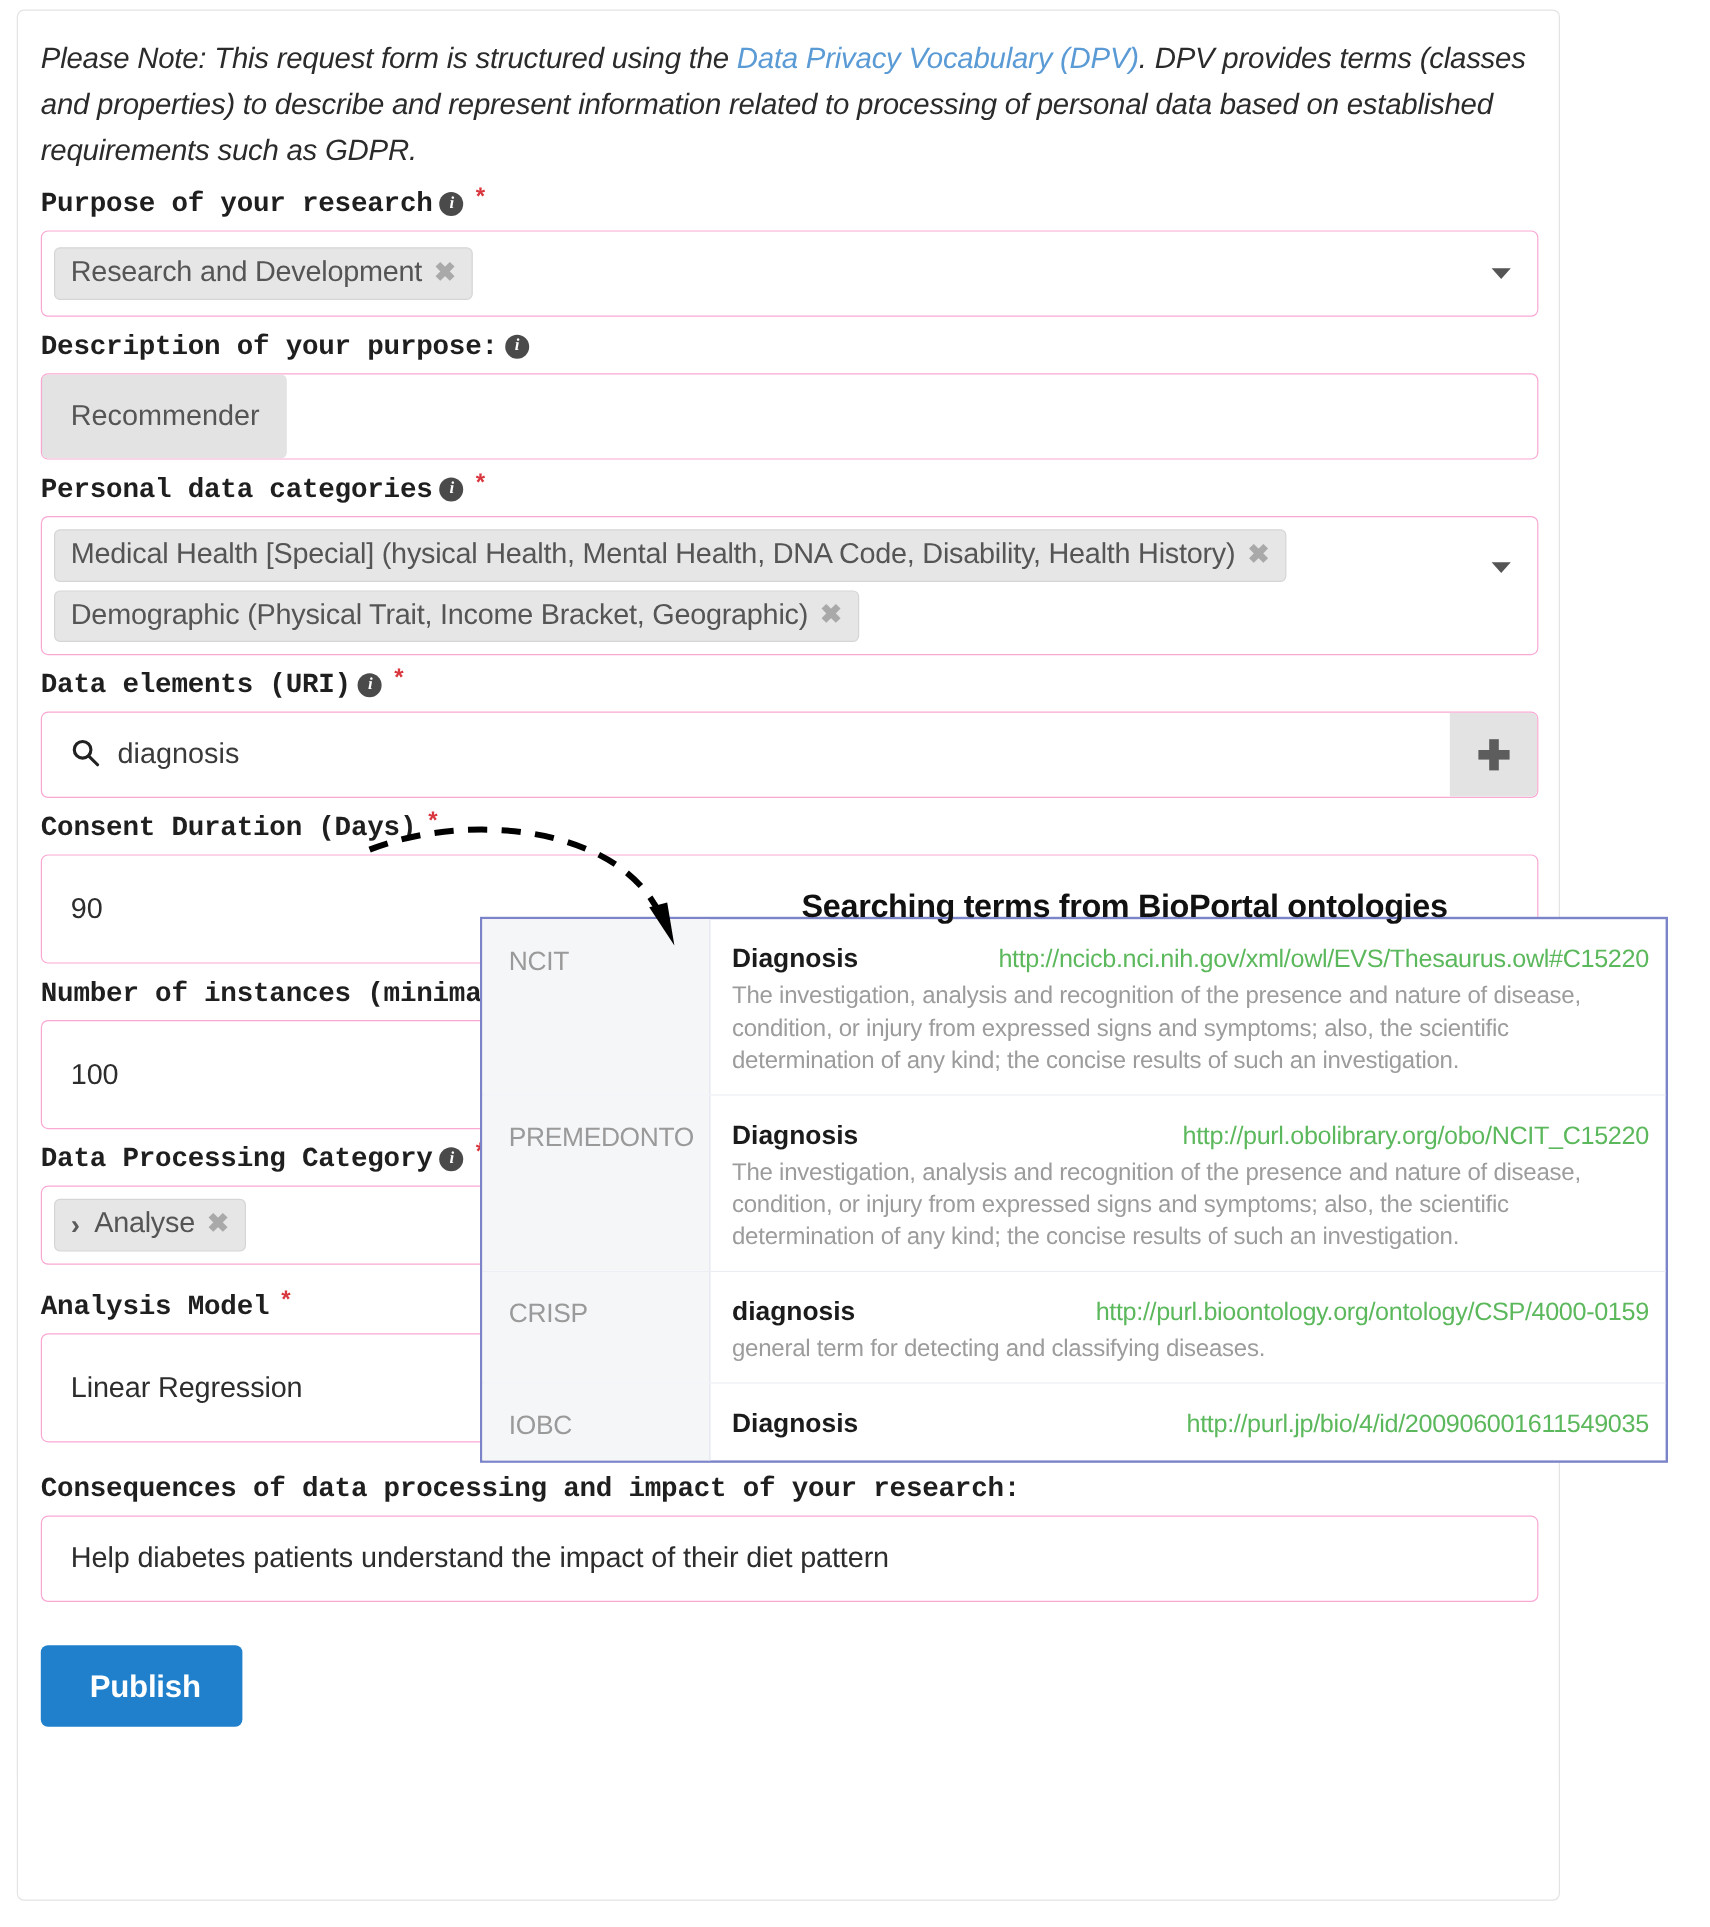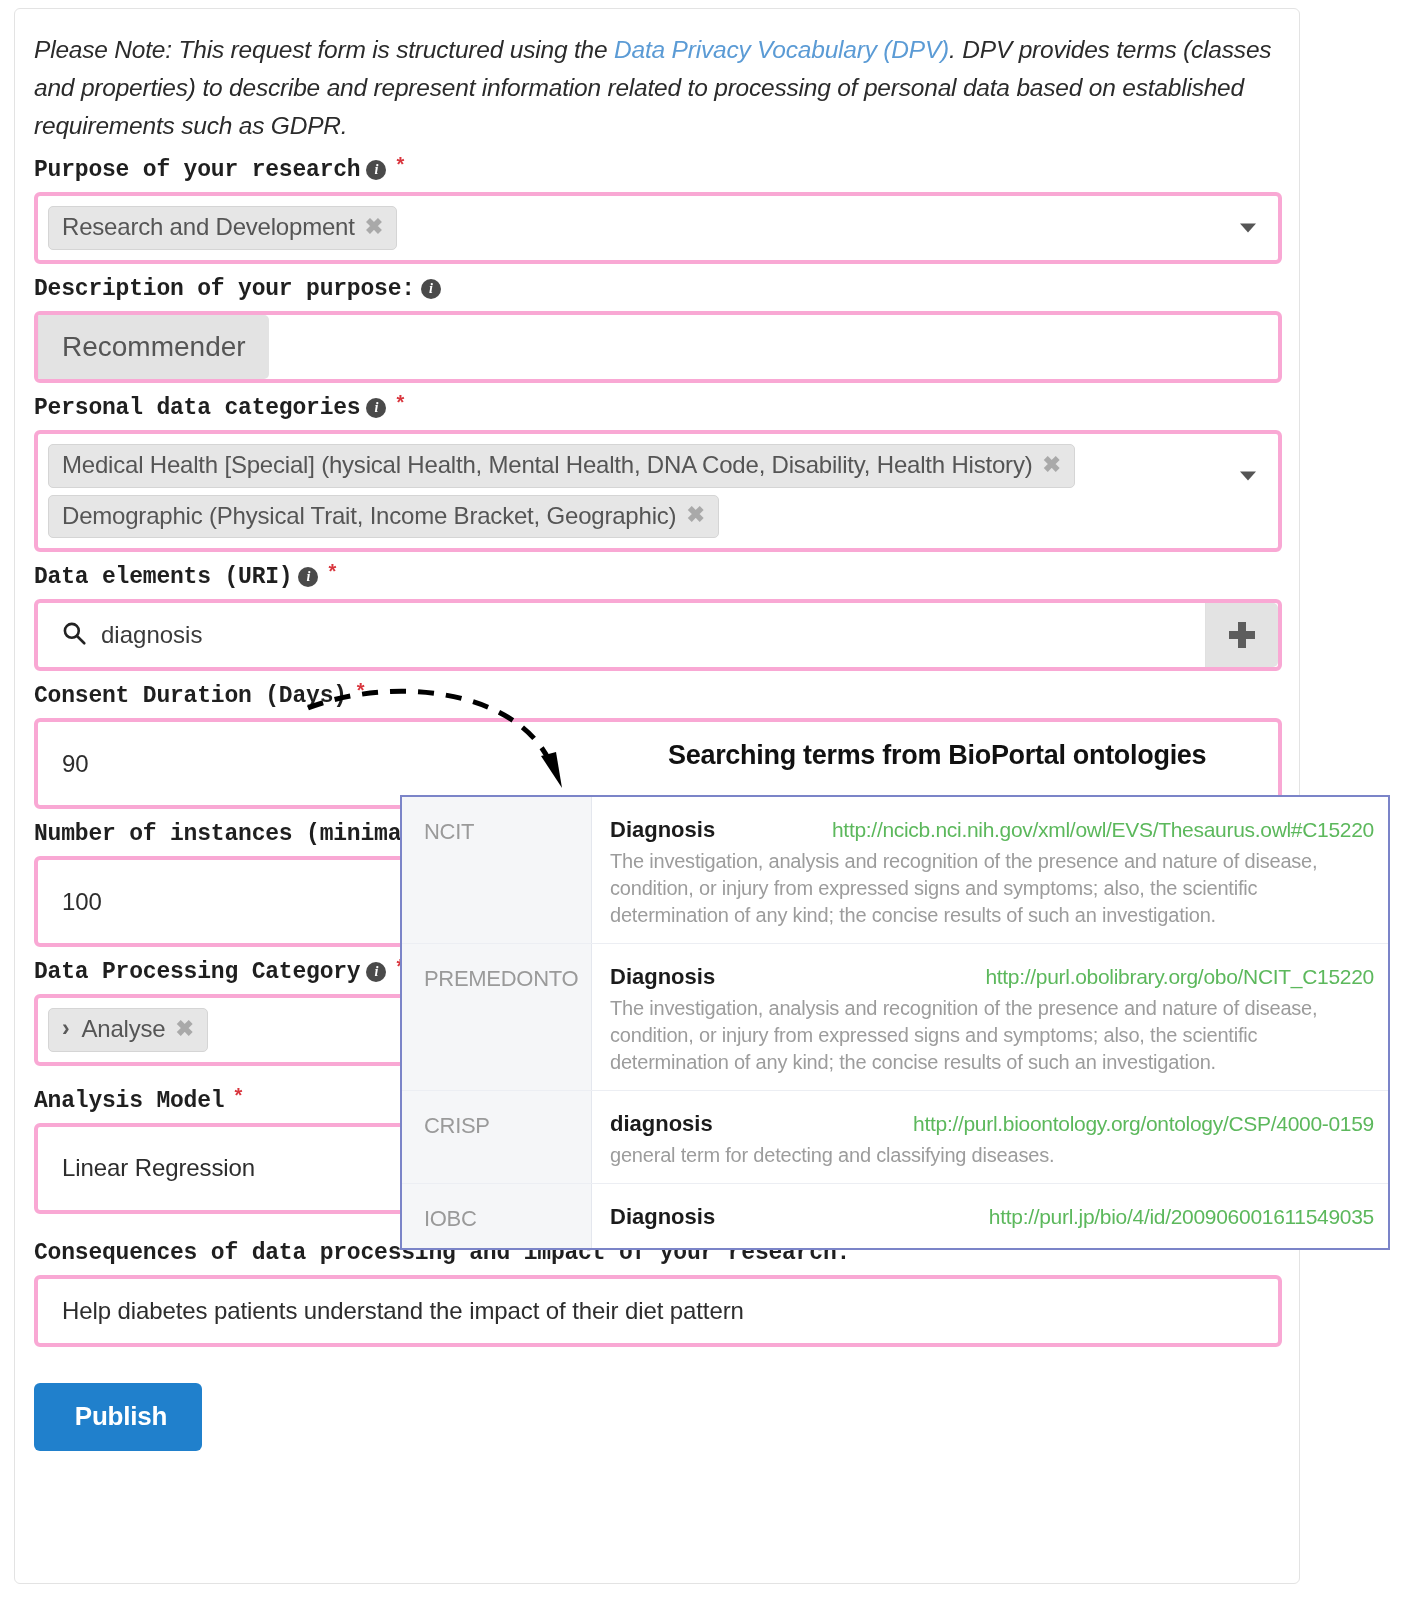--- a/index.html
+++ b/index.html
@@ -80,21 +80,21 @@
     color: #d9363e;
     font-size: 20px;
     line-height: 10px;
     align-self: flex-start;
     margin-left: 4px;
     margin-top: 2px;
   }
 
   
   .control {
-    border: 4px solid #f9a8d4;
+    border: 1px solid #f9a8d4;
     border-radius: 6px;
     background: #ffffff;
     box-sizing: border-box;
     display: flex;
     align-items: center;
     position: relative;
   }
   .control-text {
     font-size: 24px;
     color: #2d2d2d;
@@ -157,21 +157,21 @@
     overflow: hidden;
   }
   .desc-row .control-text { flex: 1 1 auto; }
   .recommender {
     height: 100%;
     display: flex;
     align-items: center;
     padding: 0 23px;
     background: #e3e3e3;
     color: #555555;
-    font-size: 28px;
+    font-size: 24px;
     border-left: 1px solid #e0e0e0;
     border-radius: 0 5px 5px 0;
     white-space: nowrap;
   }
 
   
   .search-row {
     width: 1248px;
     height: 72px;
     padding: 0;
@@ -233,21 +233,21 @@
     font-family: "Liberation Sans", sans-serif;
     cursor: pointer;
     letter-spacing: -0.2px;
     padding-left: 12px;
   }
 
   
   .results-panel {
     position: absolute;
     left: 400px;
-    top: 795px;
+    top: 764px;
     width: 990px;
     background: #ffffff;
     border: 2px solid #7b84c8;
     box-sizing: border-box;
     z-index: 20;
   }
   .res-row {
     display: flex;
     align-items: stretch;
     border-bottom: 1px solid #eceef3;

